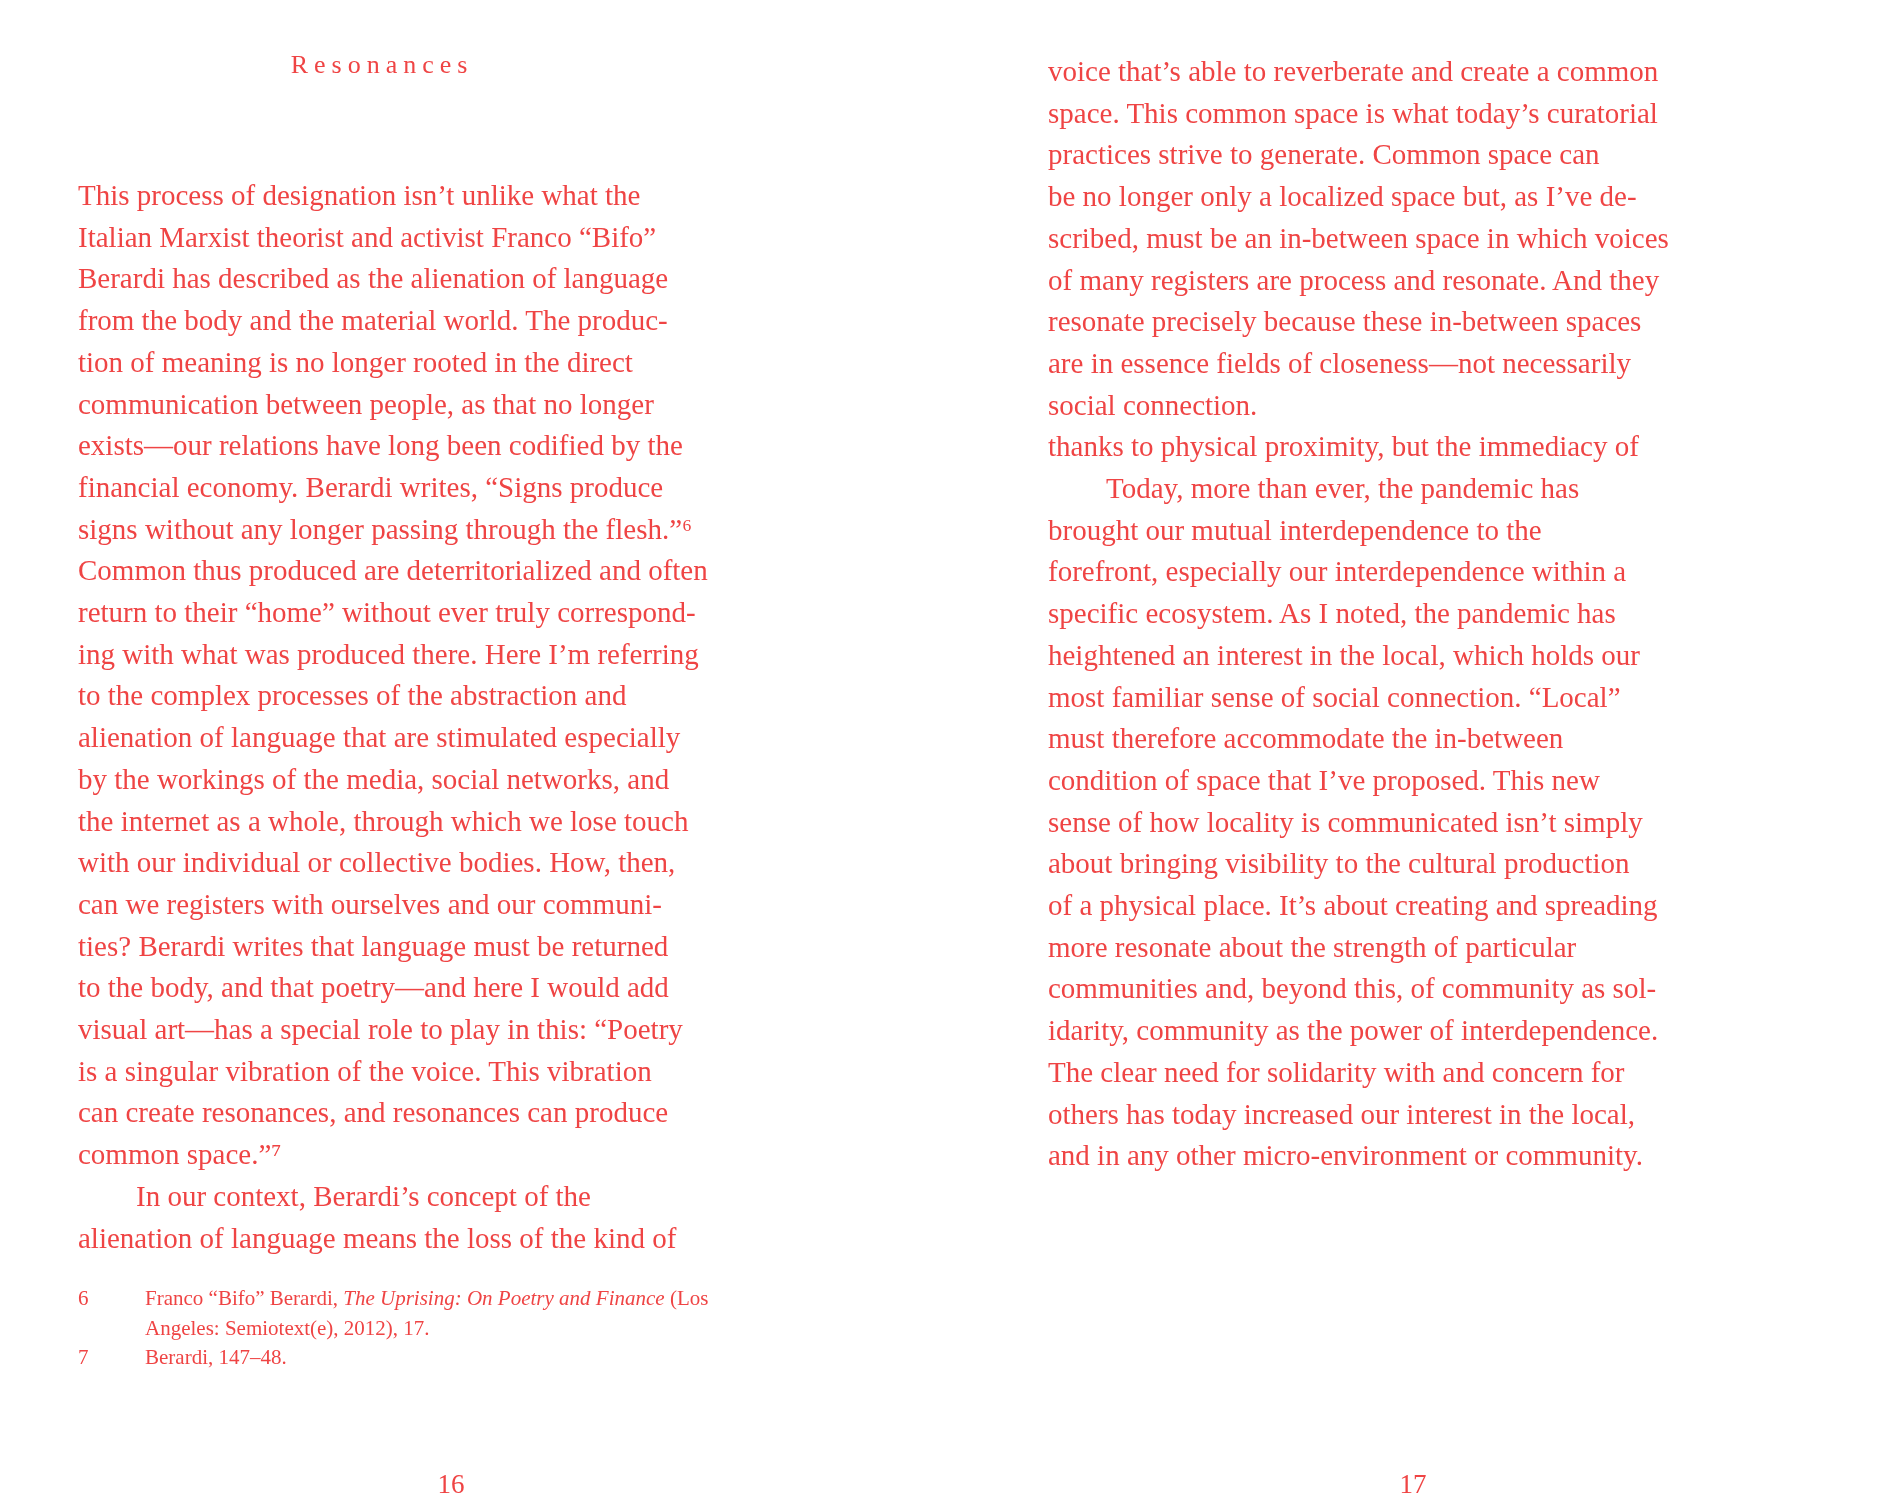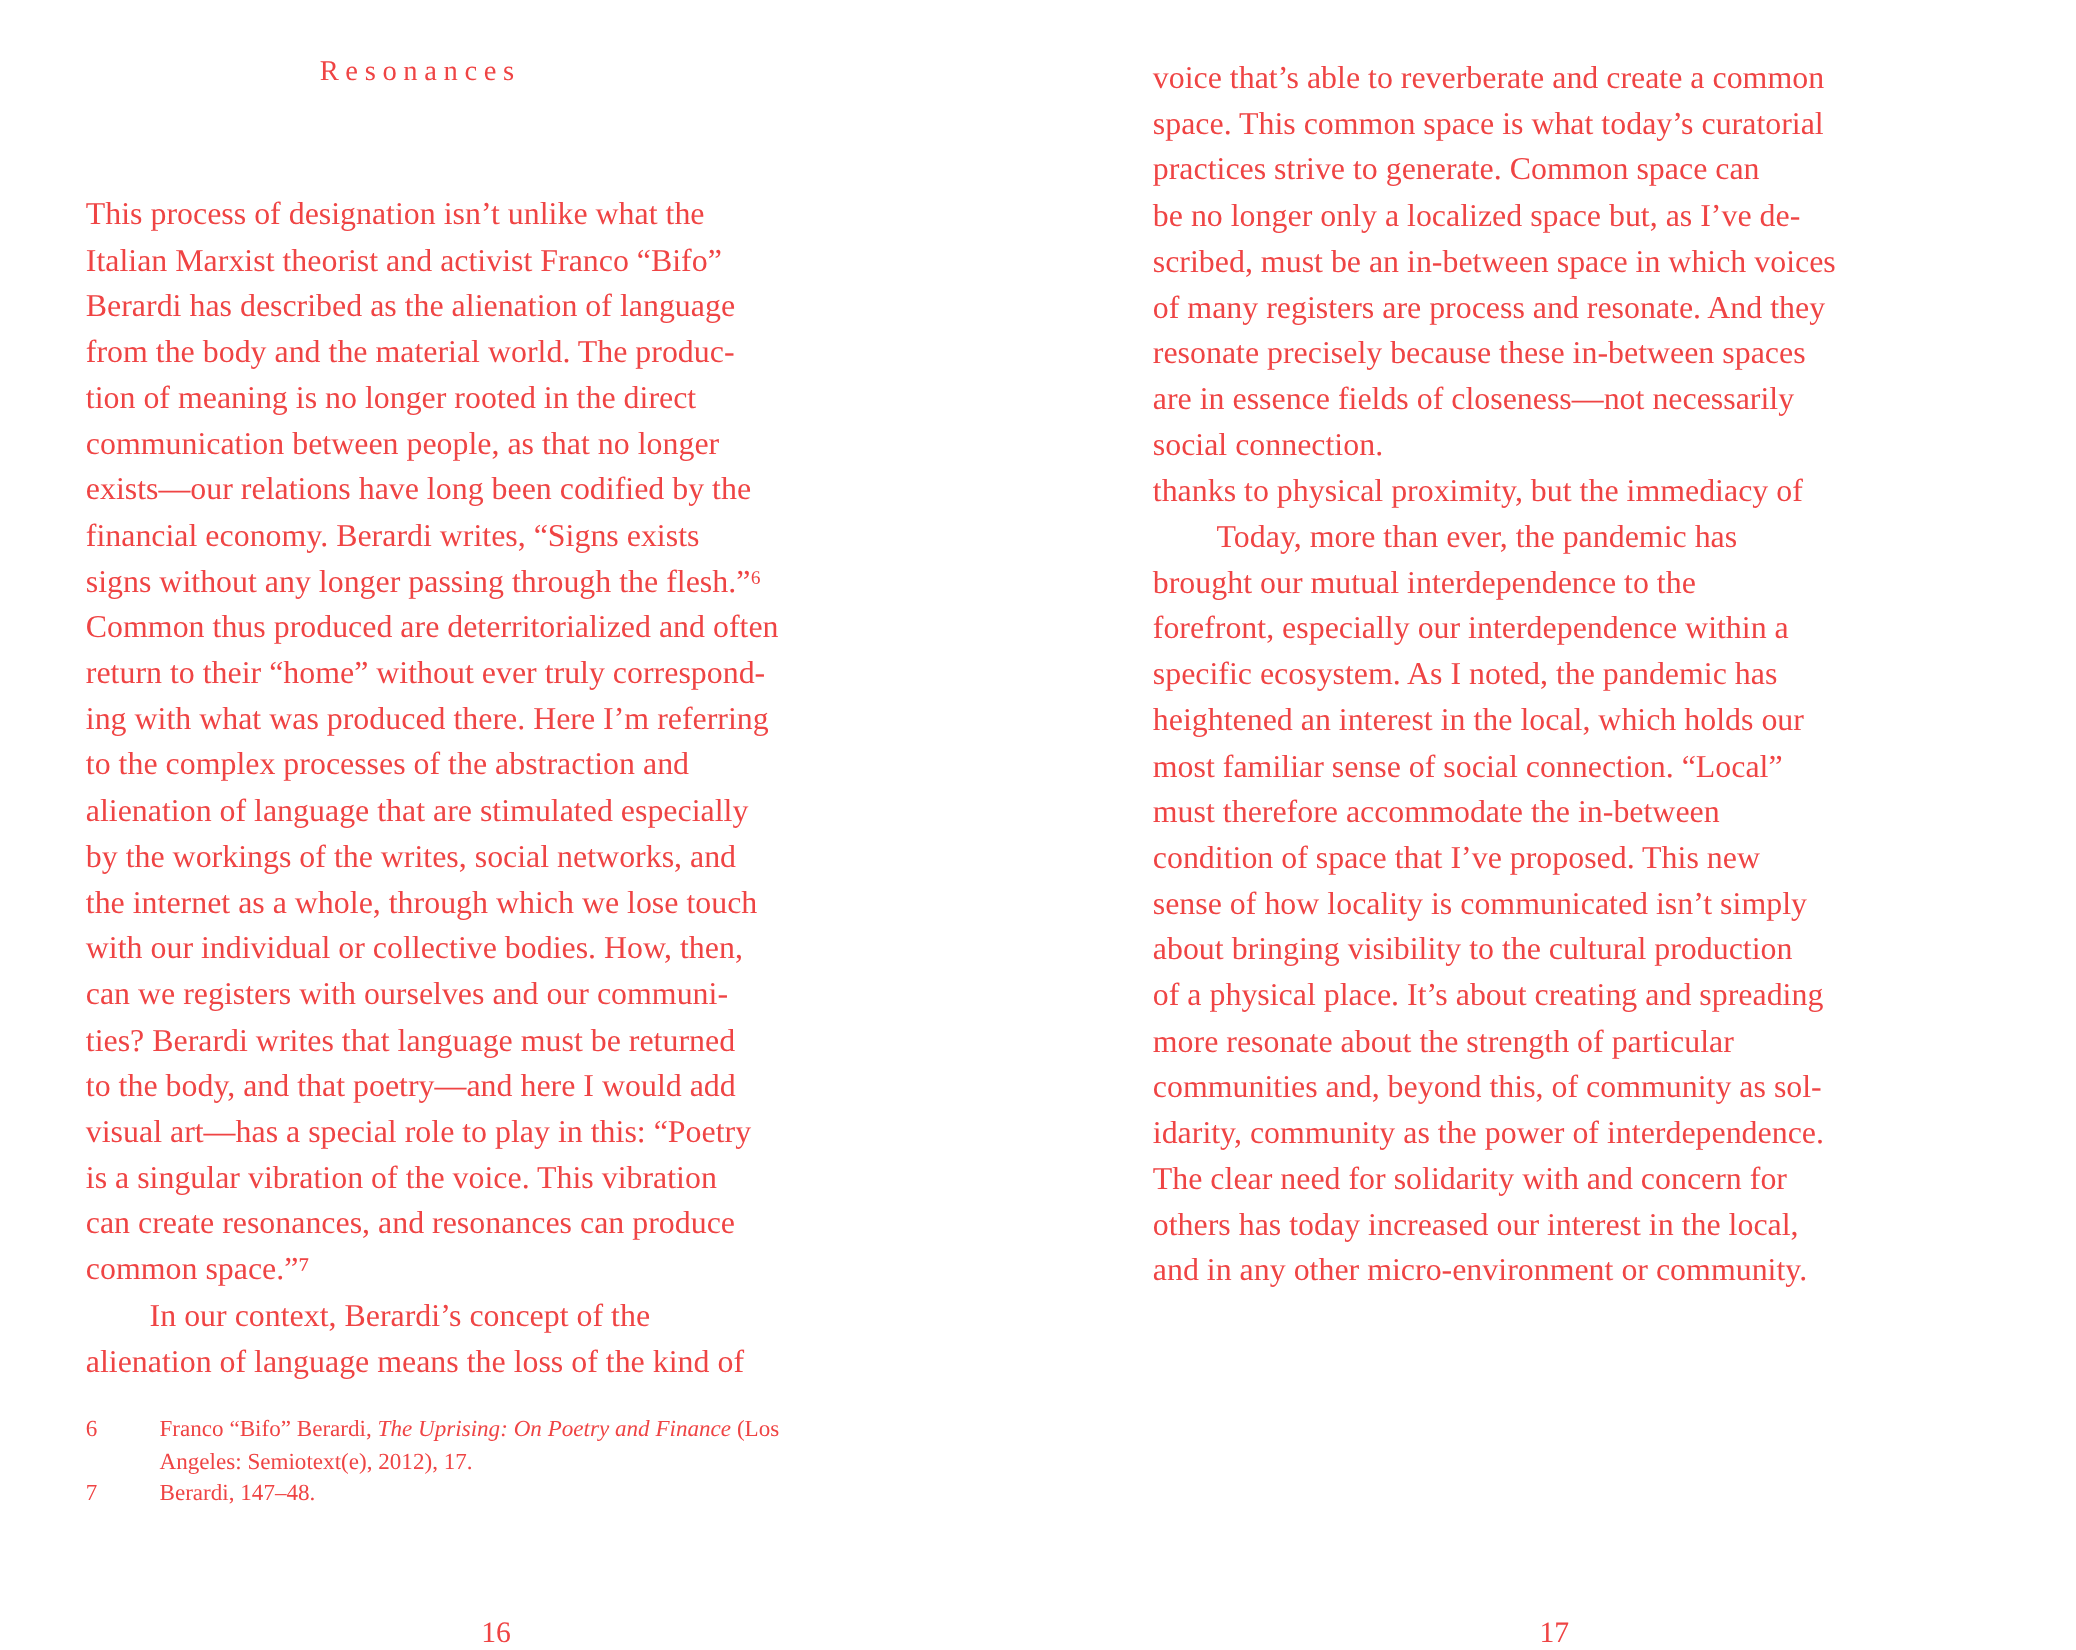--- a/index.html
+++ b/index.html
@@ -87,28 +87,28 @@
   <div class="chapter-header">Resonances</div>
 
   <div class="body-col body-left">
       <div class="line">This process of designation isn’t unlike what the</div>
       <div class="line">Italian Marxist theorist and activist Franco “Bifo”</div>
       <div class="line">Berardi has described as the alienation of language</div>
       <div class="line">from the body and the material world. The produc-</div>
       <div class="line">tion of meaning is no longer rooted in the direct</div>
       <div class="line">communication between people, as that no longer</div>
       <div class="line">exists—our relations have long been codified by the</div>
-      <div class="line">financial economy. Berardi writes, “Signs exists</div>
+      <div class="line">financial economy. Berardi writes, “Signs produce</div>
       <div class="line">signs without any longer passing through the flesh.”⁶</div>
       <div class="line">Common thus produced are deterritorialized and often</div>
       <div class="line">return to their “home” without ever truly correspond-</div>
       <div class="line">ing with what was produced there. Here I’m referring</div>
       <div class="line">to the complex processes of the abstraction and</div>
       <div class="line">alienation of language that are stimulated especially</div>
-      <div class="line">by the workings of the writes, social networks, and</div>
+      <div class="line">by the workings of the media, social networks, and</div>
       <div class="line">the internet as a whole, through which we lose touch</div>
       <div class="line">with our individual or collective bodies. How, then,</div>
       <div class="line">can we registers with ourselves and our communi-</div>
       <div class="line">ties? Berardi writes that language must be returned</div>
       <div class="line">to the body, and that poetry—and here I would add</div>
       <div class="line">visual art—has a special role to play in this: “Poetry</div>
       <div class="line">is a singular vibration of the voice. This vibration</div>
       <div class="line">can create resonances, and resonances can produce</div>
       <div class="line">common space.”⁷</div>
       <div class="line">  In our context, Berardi’s concept of the</div>

